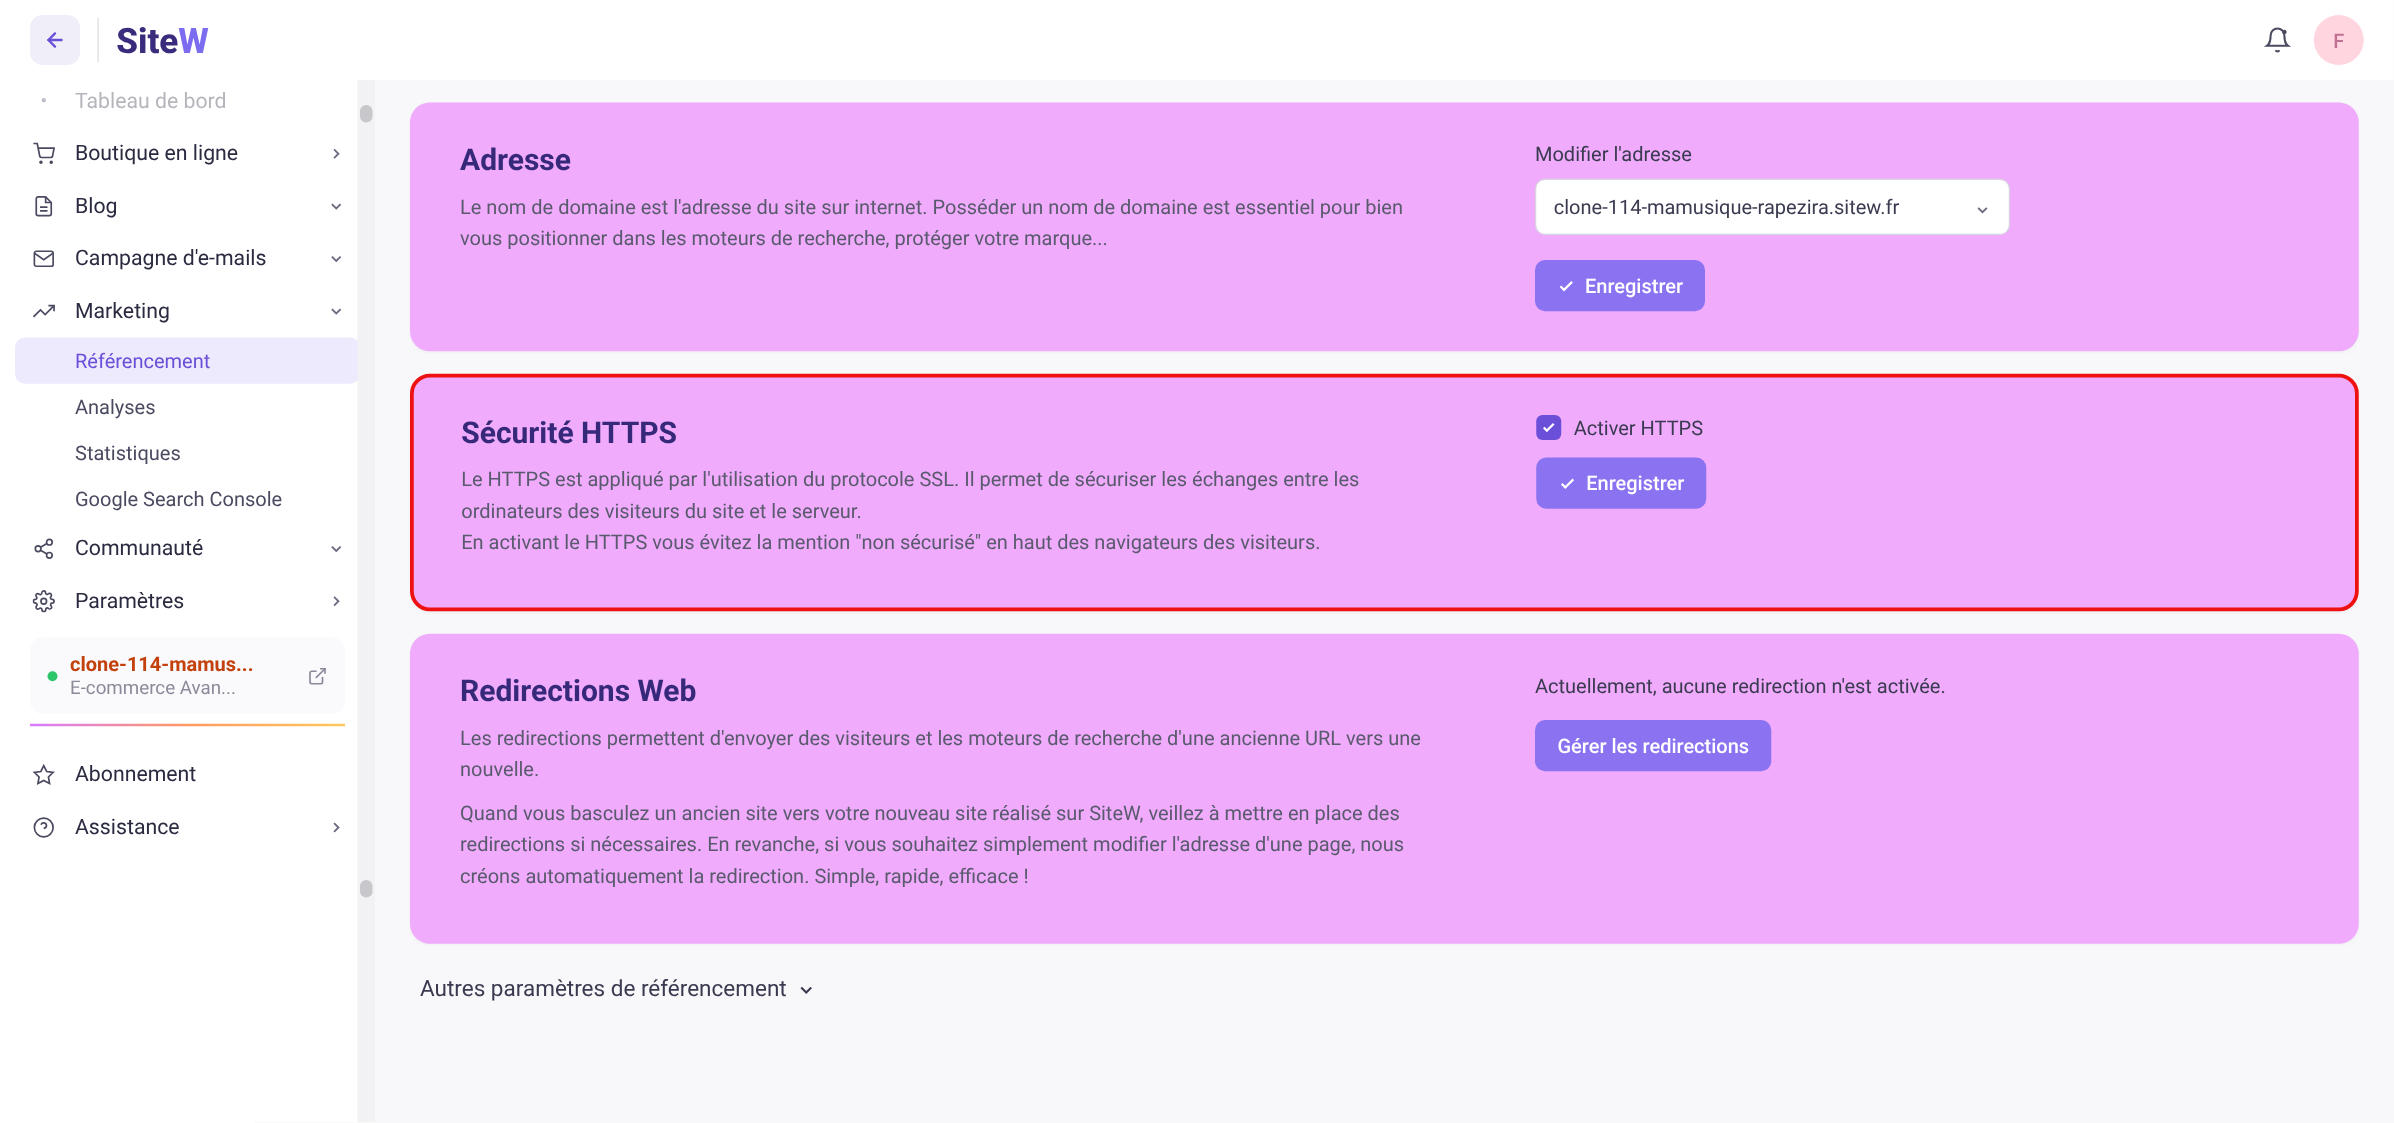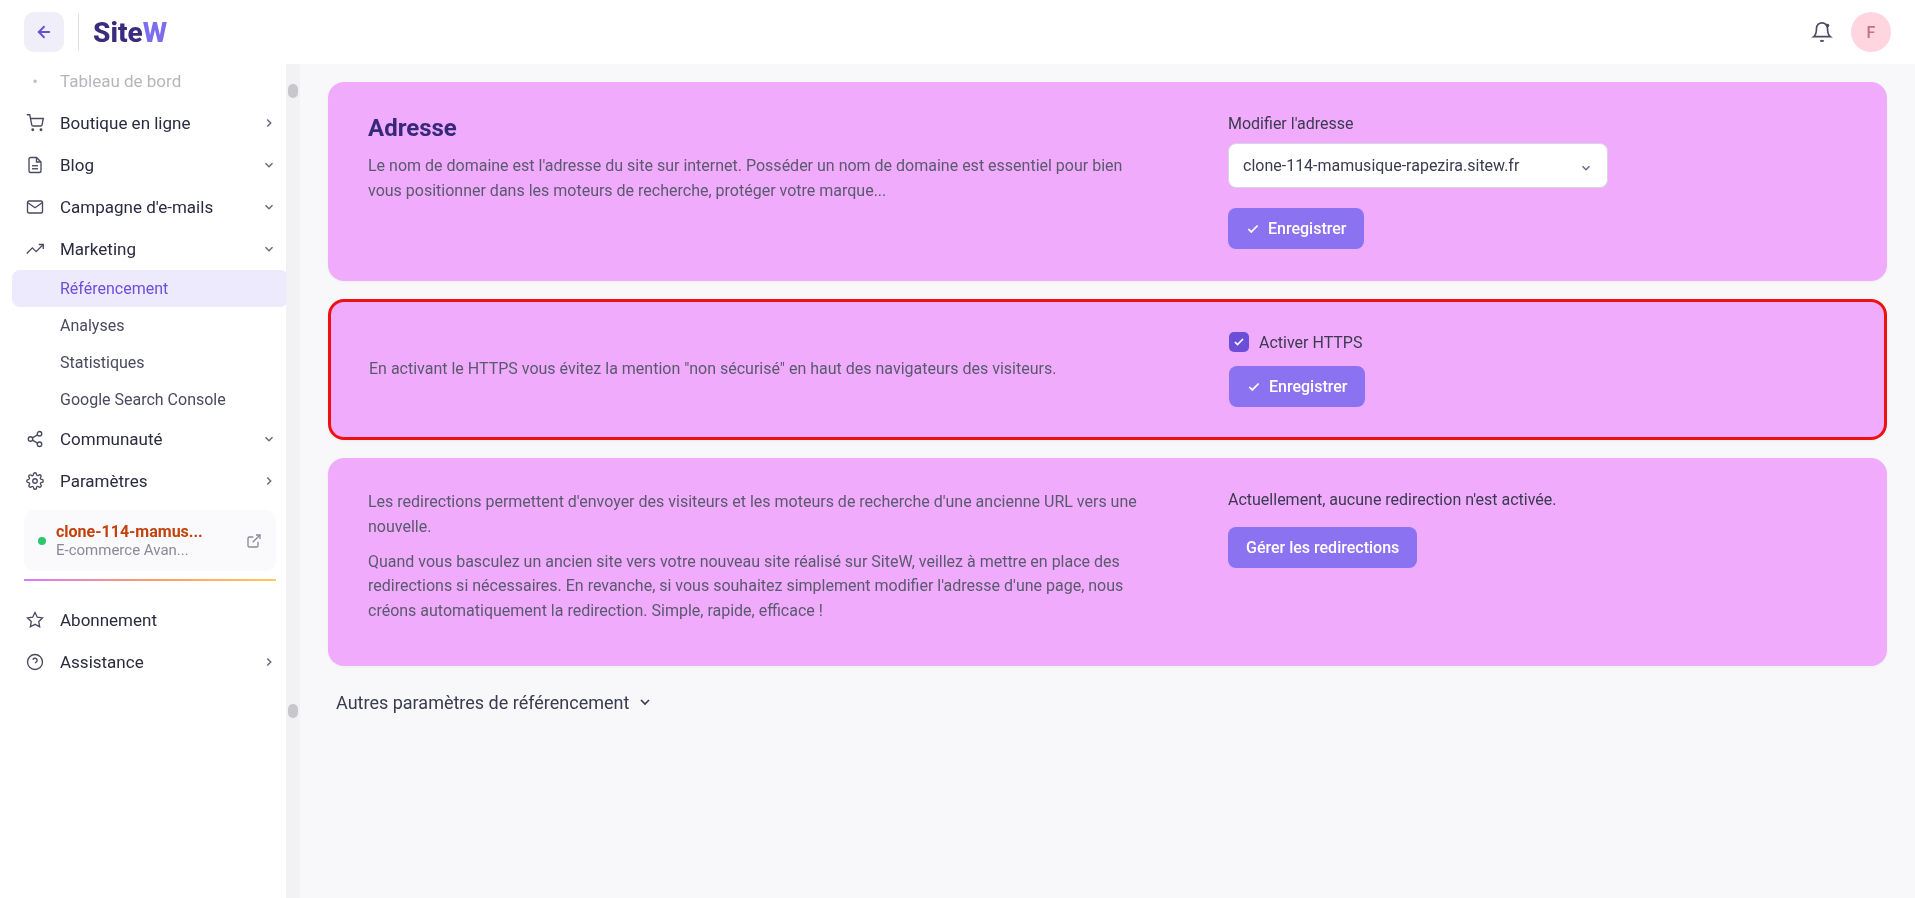--- a/index.html
+++ b/index.html
@@ -252,21 +252,22 @@
           <svg width="14" height="14" viewBox="0 0 24 24" fill="none" stroke="#fff" stroke-width="3">
               <polyline points="20 6 9 17 4 12"></polyline>
             </svg>
           <span>Enregistrer</span>
         </button>
       </div>
     </div>
 
     <div class="card highlighted">
       <div class="card-left">
-        <p><br><span>En activant le HTTPS vous évitez la mention "non sécurisé" en haut des navigateurs des visiteurs.</span></p>
+        <h2>Sécurité HTTPS</h2>
+        <p><span>Le HTTPS est appliqué par l'utilisation du protocole SSL. Il permet de sécuriser les échanges entre les ordinateurs des visiteurs du site et le serveur.</span><br><span>En activant le HTTPS vous évitez la mention "non sécurisé" en haut des navigateurs des visiteurs.</span></p>
       </div>
       <div class="card-right">
         <div class="checkbox-row">
           <div class="checkbox">
             <svg width="12" height="12" viewBox="0 0 24 24" fill="none" stroke="#fff" stroke-width="3.5">
                 <polyline points="20 6 9 17 4 12"></polyline>
               </svg>
           </div>
           <span style="font-size:16px;color:#3a3a50">Activer HTTPS</span>
         </div>
@@ -274,20 +275,21 @@
           <svg width="14" height="14" viewBox="0 0 24 24" fill="none" stroke="#fff" stroke-width="3">
               <polyline points="20 6 9 17 4 12"></polyline>
             </svg>
           <span>Enregistrer</span>
         </button>
       </div>
     </div>
 
     <div class="card">
       <div class="card-left">
+        <h2>Redirections Web</h2>
         <p>Les redirections permettent d'envoyer des visiteurs et les moteurs de recherche d'une ancienne URL vers une nouvelle.</p>
         <p>Quand vous basculez un ancien site vers votre nouveau site réalisé sur SiteW, veillez à mettre en place des redirections si nécessaires. En revanche, si vous souhaitez simplement modifier l'adresse d'une page, nous créons automatiquement la redirection. Simple, rapide, efficace !</p>
       </div>
       <div class="card-right">
         <div class="field-label" style="margin-bottom:18px">Actuellement, aucune redirection n'est activée.</div>
         <button class="btn">
           <span>Gérer les redirections</span>
         </button>
       </div>
     </div>

